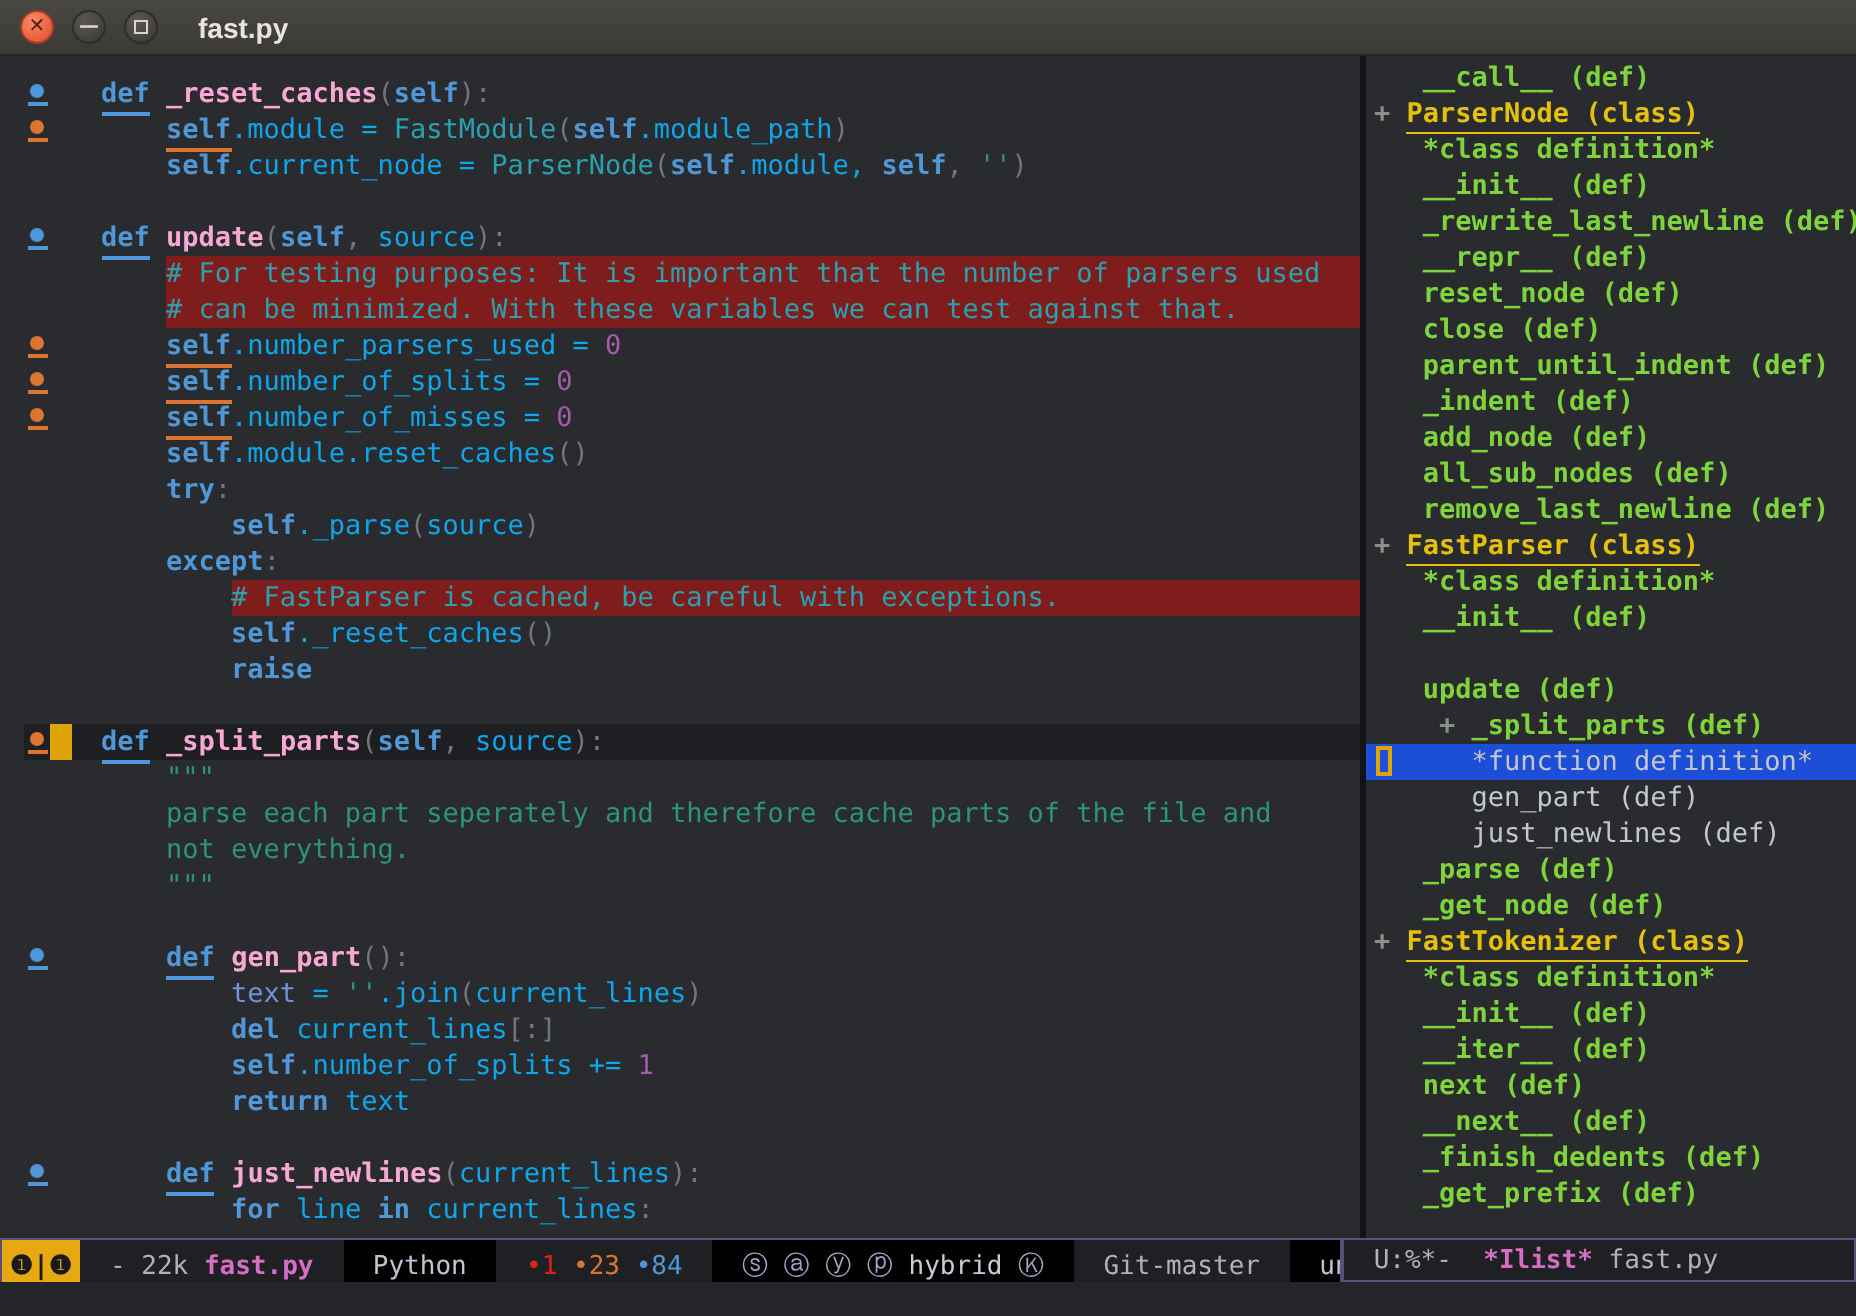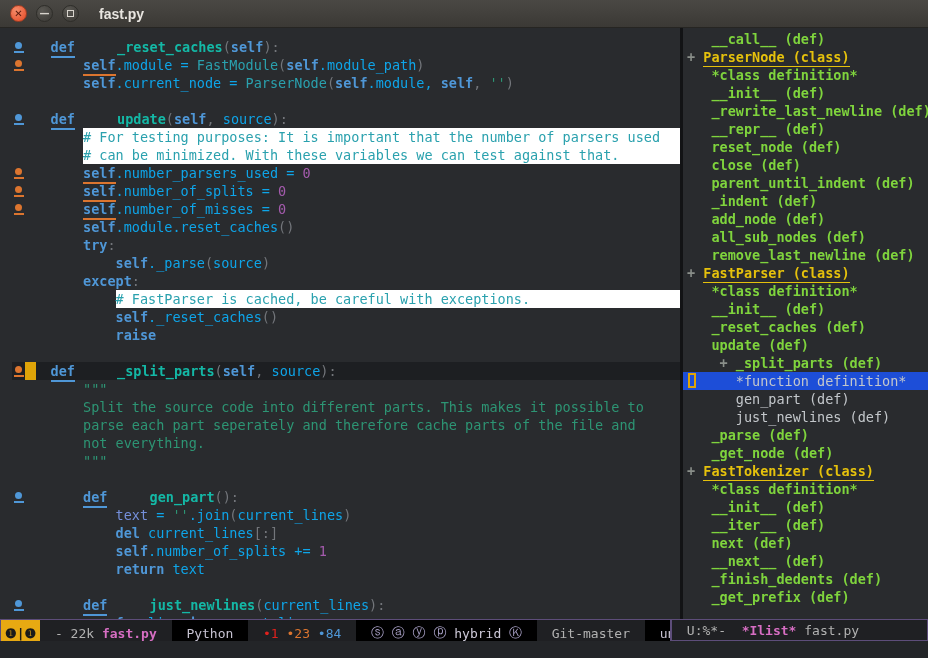--- a/index.html
+++ b/index.html
@@ -29,27 +29,27 @@
   
   .line { position:relative; display:flex; height:18px; line-height:18px;
     font-size:13.5px; padding-left:6px; }
   .line span { white-space:pre; }
   .line.hl { background:#1d1f22; }
   .tok-t   { color:#0ea5e9; }
   .tok-k   { color:#4f97d7; font-weight:bold; }
   .tok-ku  { color:#4f97d7; font-weight:bold; box-shadow:0 2px 0 #4f97d7; }
   .tok-self{ color:#4f97d7; font-weight:bold; }
   .tok-selfu{ color:#4f97d7; font-weight:bold; box-shadow:0 2px 0 #dc752f; }
-  .tok-fn  { color:#14b8a6; font-weight:bold;margin-left:34px; }
+  .tok-fn  { color:#f9a8d4; font-weight:bold; }
   .tok-ty  { color:#2aa1ae; }
   .tok-s   { color:#2d9574; }
   .tok-n   { color:#a45bad; }
   .tok-v   { color:#7590db; }
   .tok-p   { color:#73767b; }
-  .tok-cbg { color:#2aa1ae; background:#ffffff; flex:1; }
+  .tok-cbg { color:#2aa1ae; background:#7f1d1d; flex:1; }
 
   .mark { position:absolute; left:3px; top:4px; width:7px; height:7px; border-radius:4px; }
   .mark::after { content:""; position:absolute; left:-1px; top:9px; width:10px; height:2px;
     background:inherit; }
   .mark.i { background:#4f97d7; }
   .mark.w { background:#dc752f; }
   .bmbar { position:absolute; left:13px; top:0; width:11px; height:18px; background:#dfa408; }
 
   
   .sbrow { position:relative; display:flex; height:18px; line-height:18px; font-size:13.5px;
@@ -224,24 +224,20 @@
         <span class="tok-p">, </span>
         <span class="tok-t">source</span>
         <span class="tok-p">):</span>
       </div>
       <div class="line">
         <span class="tok-t">        </span>
         <span class="tok-s">"""</span>
       </div>
       <div class="line">
         <span class="tok-t">        </span>
-        <span class="tok-s">Split the source code into different parts. This makes it possible to</span>
-      </div>
-      <div class="line">
-        <span class="tok-t">        </span>
         <span class="tok-s">parse each part seperately and therefore cache parts of the file and</span>
       </div>
       <div class="line">
         <span class="tok-t">        </span>
         <span class="tok-s">not everything.</span>
       </div>
       <div class="line">
         <span class="tok-t">        </span>
         <span class="tok-s">"""</span>
       </div>
@@ -364,21 +360,20 @@
       <div class="sbrow">
         <span>   </span>
         <span class="sb-def">*class definition*</span>
       </div>
       <div class="sbrow">
         <span>   </span>
         <span class="sb-def">__init__ (def)</span>
       </div>
       <div class="sbrow">
         <span>   </span>
-        <span class="sb-def">_reset_caches (def)</span>
       </div>
       <div class="sbrow">
         <span>   </span>
         <span class="sb-def">update (def)</span>
       </div>
       <div class="sbrow">
         <span>    </span>
         <span class="sb-plus">+ </span>
         <span class="sb-defsel">_split_parts (def)</span>
       </div>

